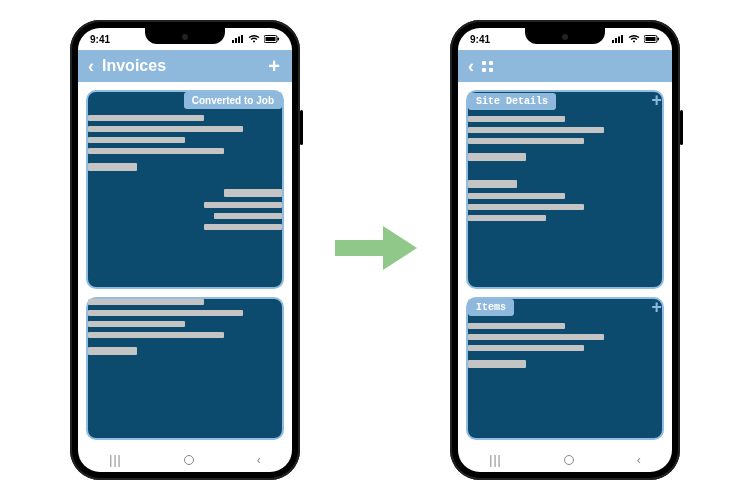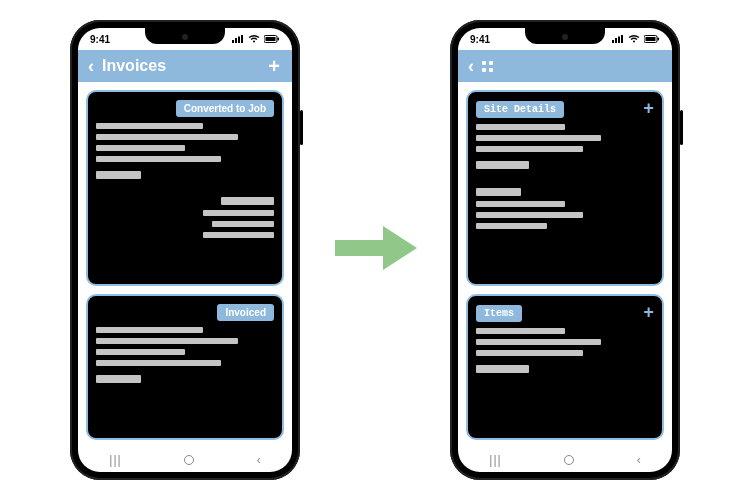--- a/index.html
+++ b/index.html
@@ -97,23 +97,23 @@
     flex: 1;
     padding: 8px;
     display: flex;
     flex-direction: column;
     gap: 8px;
     overflow: hidden;
   }
   .card {
     border: 2px solid #92bde2;
     border-radius: 10px;
-    padding: 8px;
+    padding: 0;
     position: relative;
-    background: #000000;
+    background: #0c4a6e;
   }
   .badge {
     background: #8fb8dd;
     color: #fff;
     font-size: 10px;
     font-weight: 700;
     padding: 3px 8px;
     border-radius: 3px;
     display: inline-block;
   }
@@ -191,23 +191,20 @@
           <div class="skel thick w25"></div>
           <div class="right-block">
             <div class="skel thick w30"></div>
             <div class="skel w40"></div>
             <div class="skel w35"></div>
             <div class="skel w40"></div>
           </div>
         </div>
 
         <div class="card" style="flex:1">
-          <div class="badge-row-right">
-            <span class="badge">Invoiced</span>
-          </div>
           <div class="skel w60"></div>
           <div class="skel w80"></div>
           <div class="skel w50"></div>
           <div class="skel w70"></div>
           <div style="height:4px"></div>
           <div class="skel thick w25"></div>
         </div>
       </div>
 
       <div class="navbar">

